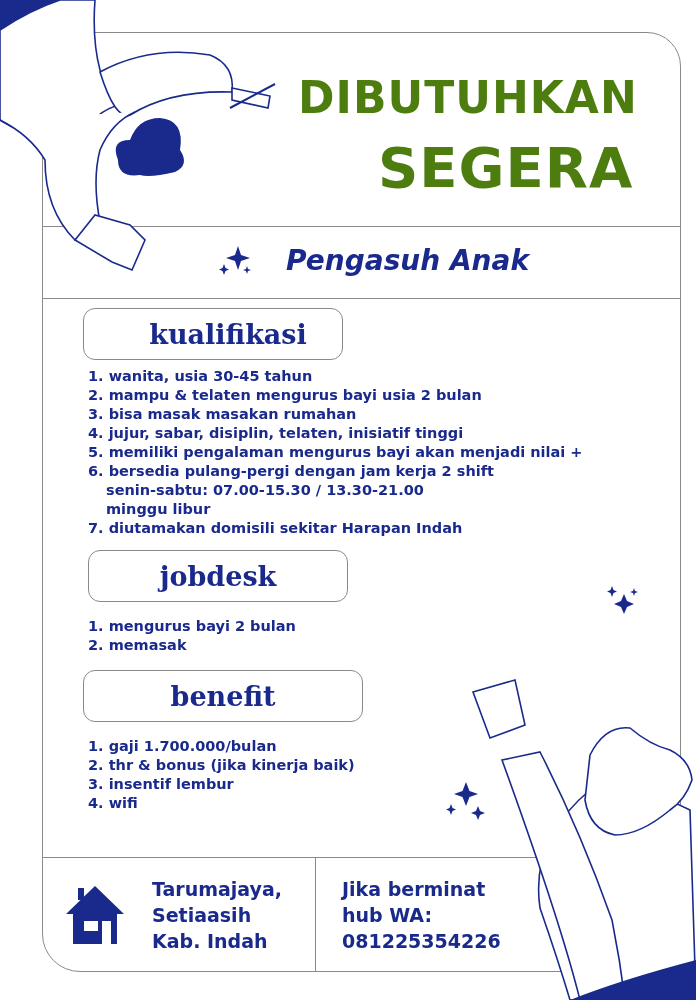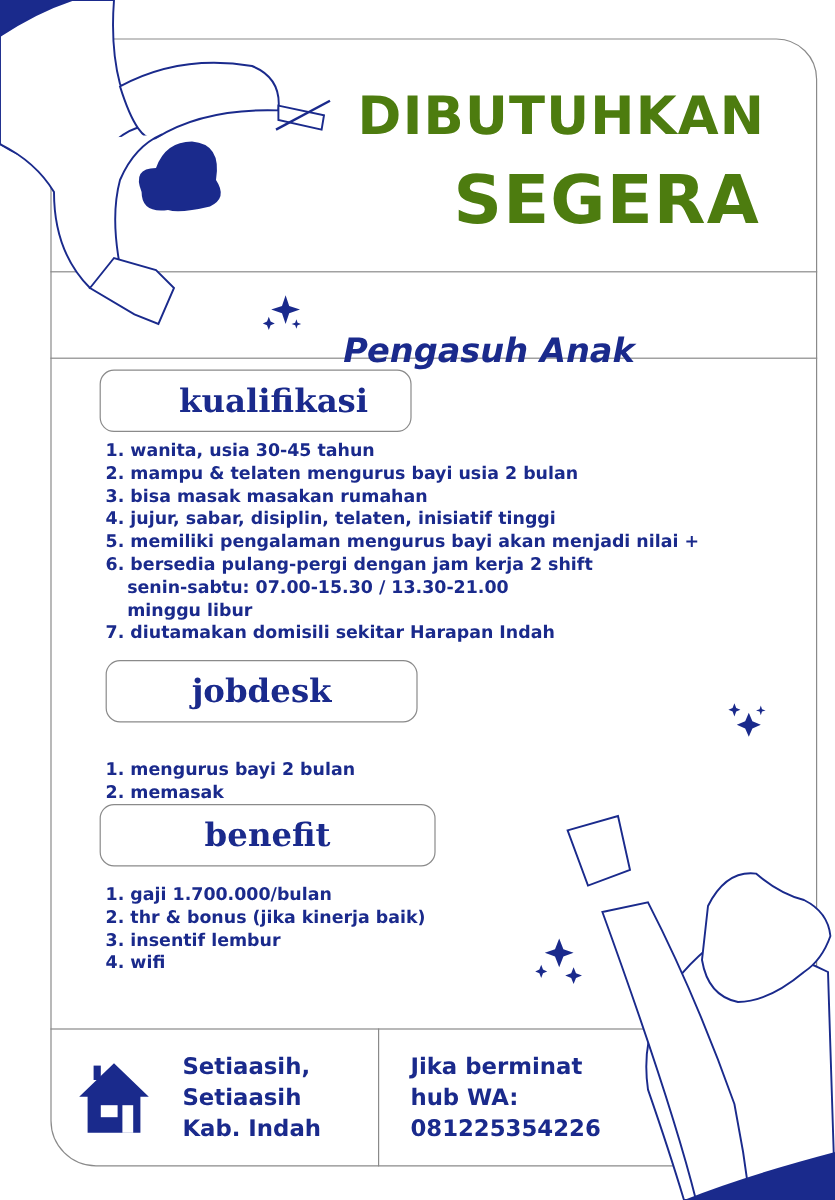--- a/index.html
+++ b/index.html
@@ -16,21 +16,21 @@
 
   .title1, .title2 {
     position: absolute; font-family: "DejaVu Sans", sans-serif; font-weight: 900;
     color: #4d7c0f; letter-spacing: 1px; line-height: 1;
   }
   .title1 { left: 298px; top: 76px; font-size: 44px; }
   .title2 { left: 378px; top: 140px; font-size: 56px; }
 
   .subtitle {
     position: absolute; left: 286px; top: 244px; font-size: 28px; font-weight: 800;
-    color: #1a2a8c; font-style: italic; margin-top: 32px;
+    color: #1a2a8c; font-style: italic;
   }
 
   .section-pill {
     position: absolute; height: 52px; border: 1.5px solid #8a8a8a; border-radius: 12px;
     display: flex; align-items: center; justify-content: center; background: #fff;
   }
   .section-pill span {
     font-family: "DejaVu Serif", serif; font-weight: 700; font-size: 27px; color: #1a2a8c;
   }
 
@@ -89,21 +89,21 @@
   <li>5. memiliki pengalaman mengurus bayi akan menjadi nilai +</li>
   <li>6. bersedia pulang-pergi dengan jam kerja 2 shift</li>
   <li class="sub">senin-sabtu: 07.00-15.30 / 13.30-21.00</li>
   <li class="sub">minggu libur</li>
   <li>7. diutamakan domisili sekitar Harapan Indah</li>
 </ul>
 
 <div class="section-pill" style="left:88px; top:550px; width:260px;">
   <span>jobdesk</span>
 </div>
-<ul class="list" style="top:617px;margin-top:16px;">
+<ul class="list" style="top:617px;">
   <li>1. mengurus bayi 2 bulan</li>
   <li>2. memasak</li>
 </ul>
 
 <div class="section-pill" style="left:83px; top:670px; width:280px;">
   <span>benefit</span>
 </div>
 <ul class="list" style="top:737px;">
   <li>1. gaji 1.700.000/bulan</li>
   <li>2. thr &amp; bonus (jika kinerja baik)</li>
@@ -132,21 +132,21 @@
   <path d="M130,340 Q180,320 256,300 L256,340 Z" fill="#1a2a8c"></path>
 </svg>
 
 <svg width="62" height="62" style="left:64px;top:884px;">
   <path d="M31,2 L60,30 L53,30 L53,60 L9,60 L9,30 L2,30 Z" fill="#1a2a8c"></path>
   <rect x="14" y="4" width="6" height="12" fill="#1a2a8c"></rect>
   <rect x="20" y="37" width="14" height="10" fill="#fff"></rect>
   <rect x="38" y="37" width="9" height="23" fill="#fff"></rect>
 </svg>
 <div class="footer-text" style="left:152px; top:876px;">
-  <div>Setiaasih,</div>
+  <div>Tarumajaya,</div>
   <div>Setiaasih</div>
   <div>Kab. Indah</div>
 </div>
 <div class="footer-text" style="left:342px; top:876px;">
   <div>Jika berminat</div>
   <div>hub WA:</div>
   <div>081225354226</div>
 </div>
 
 </body></html>

